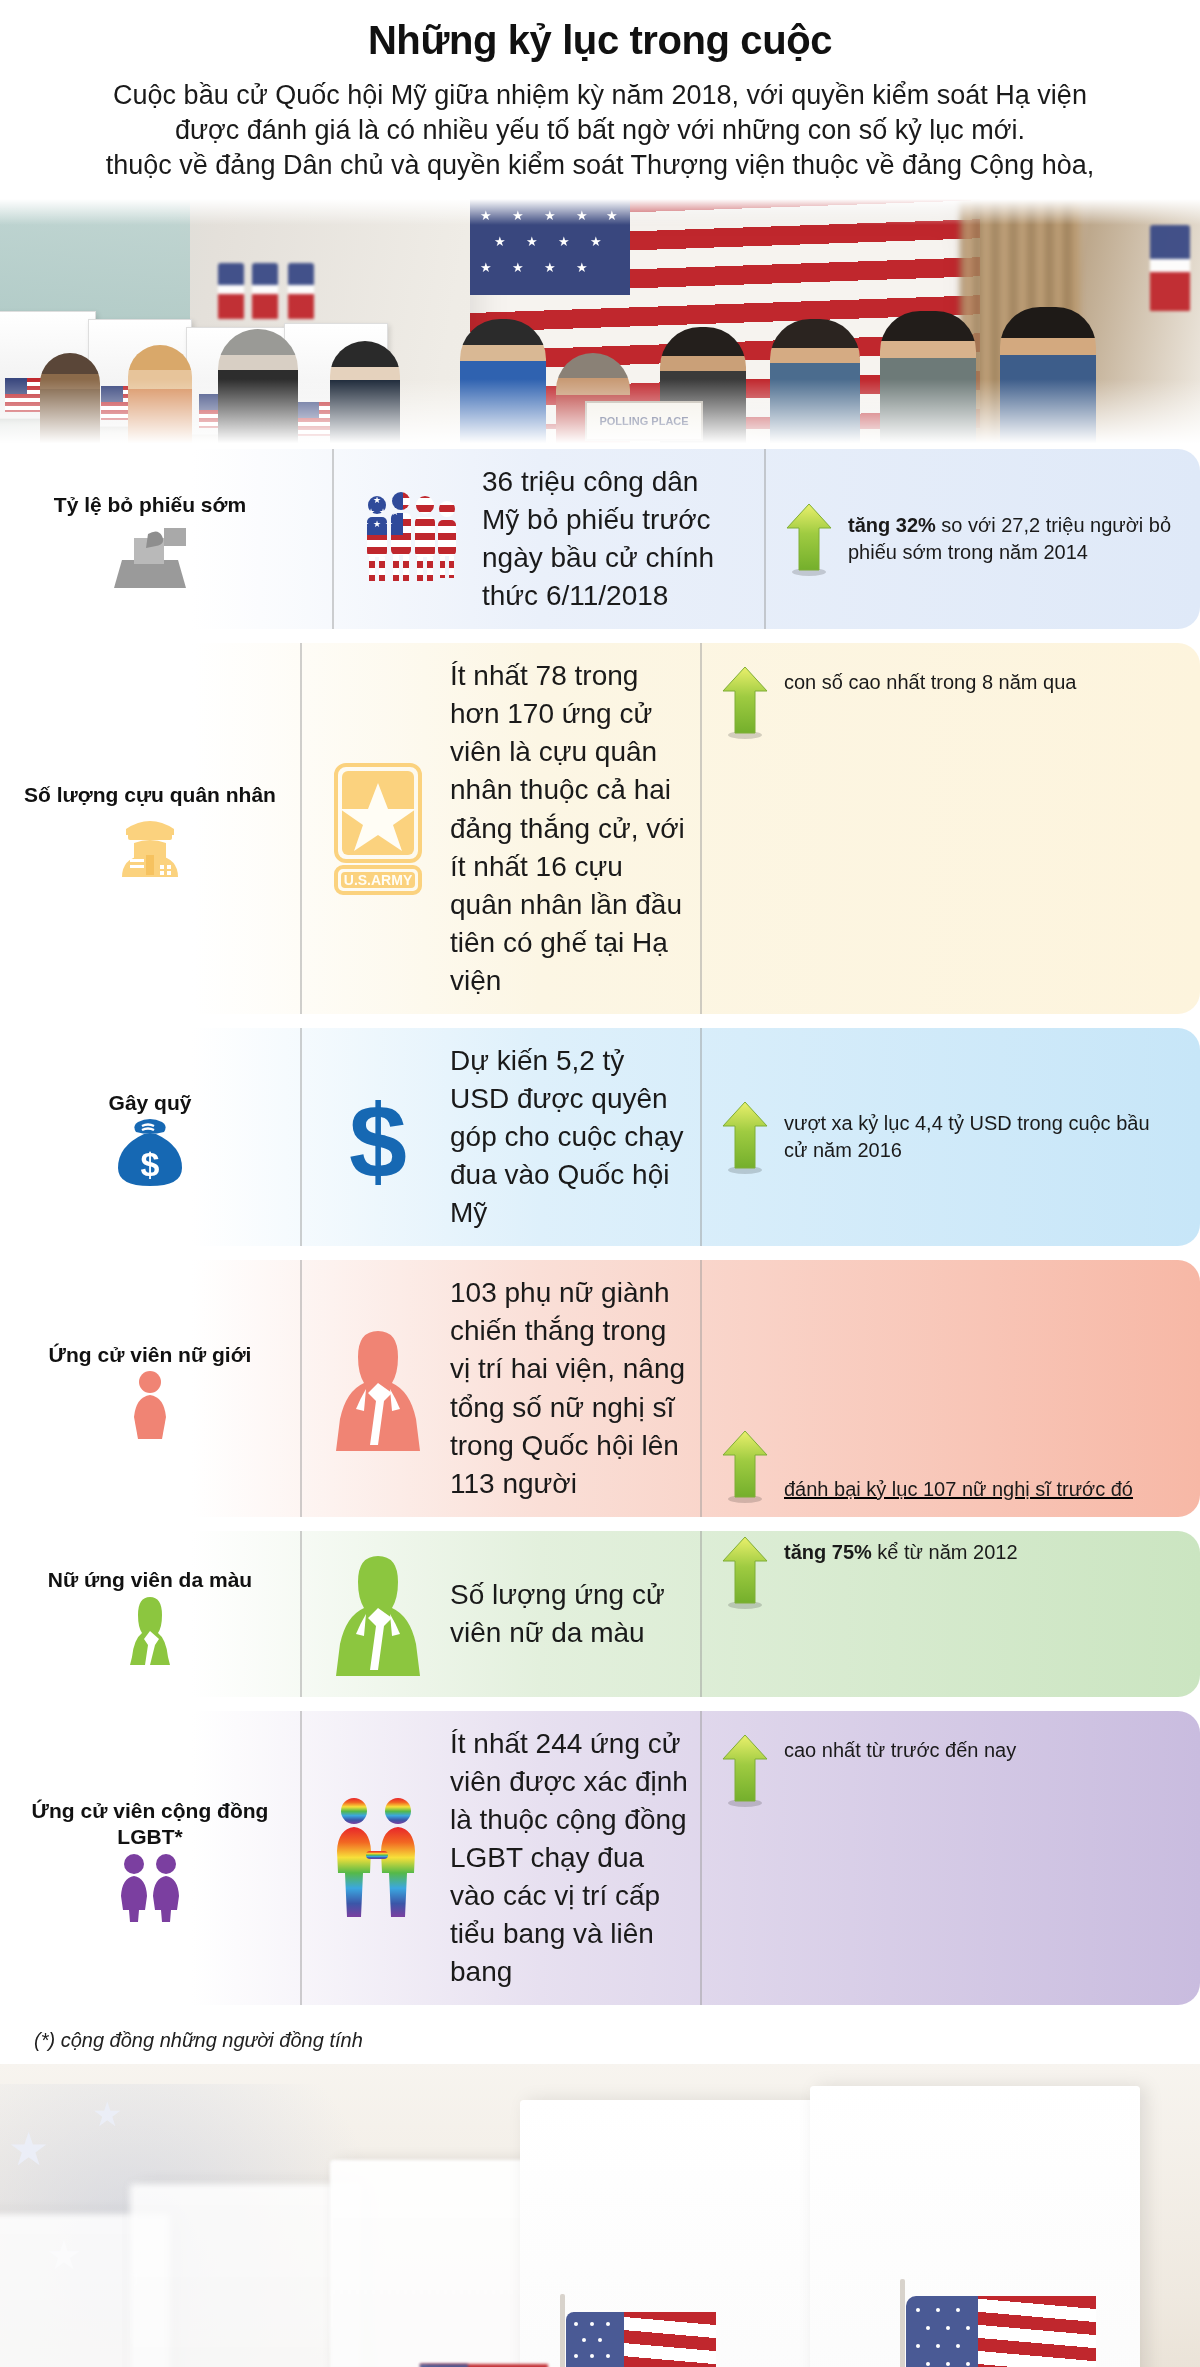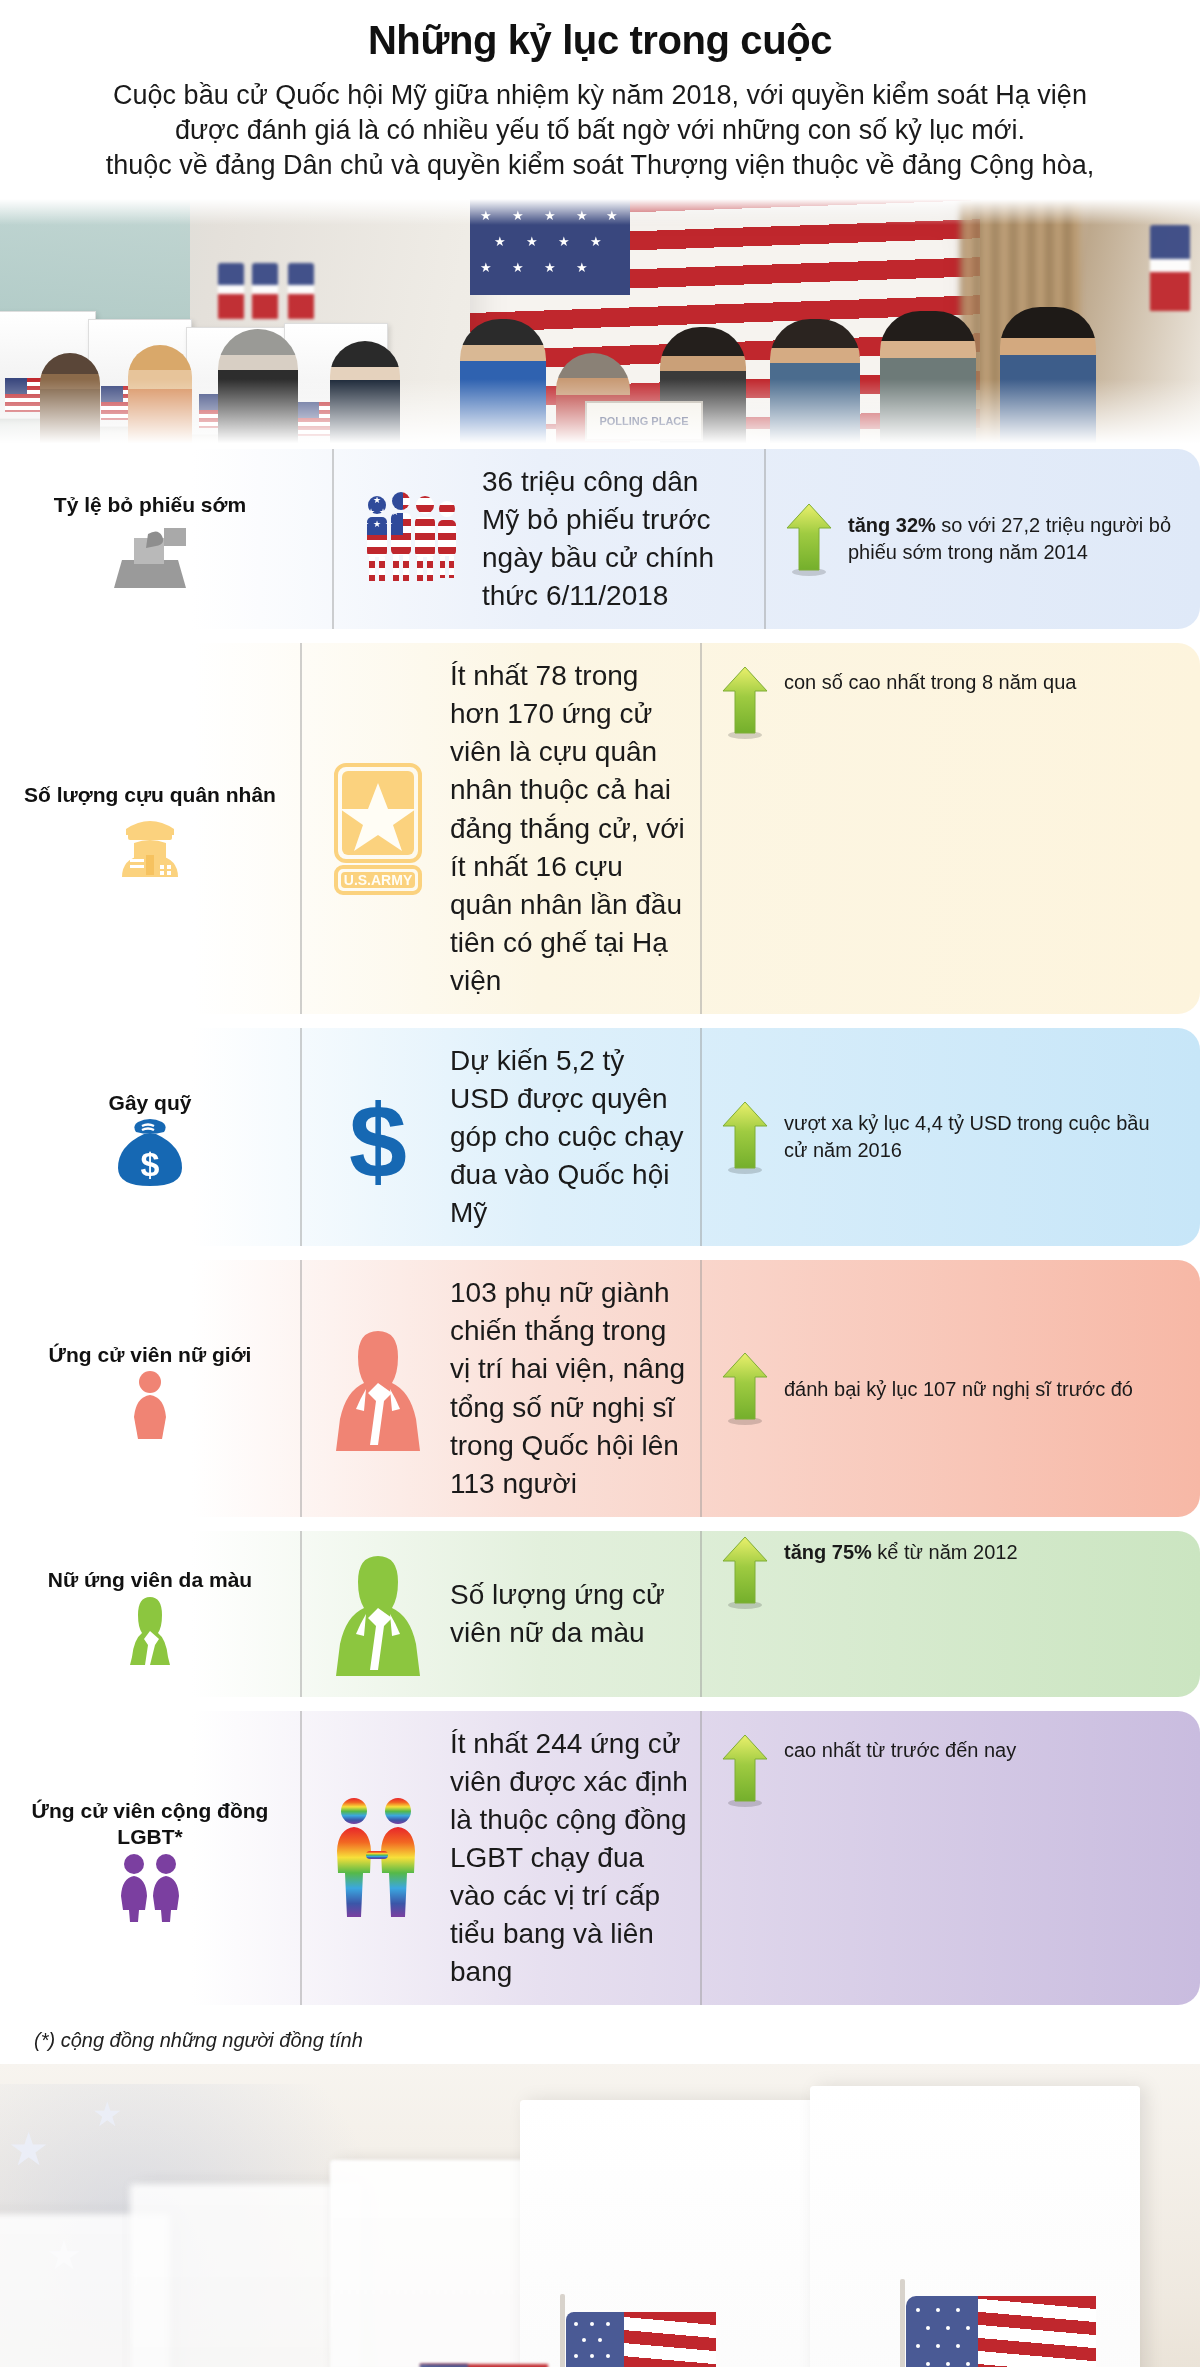--- a/index.html
+++ b/index.html
@@ -518,21 +518,21 @@
             <g fill="#f08474">
               <path d="M48 4 q-20 0 -20 26 q0 16 6 26 q-18 8 -24 36 l-4 32 84 0 -4 -32 q-6 -28 -24 -36 q6 -10 6 -26 q0 -26 -20 -26z"></path>
             </g>
             <path d="M48 56 l-10 10 8 8 -6 44 8 0 6 -44 8 -8 z" fill="#ffffff"></path>
             <path d="M36 62 q-6 10 -10 20 l8 2z" fill="#ffffff"></path>
             <path d="M60 62 q6 10 10 20 l-8 2z" fill="#ffffff"></path>
           </svg>
         </div>
         <div class="mid-text">103 phụ nữ giành chiến thắng trong vị trí hai viện, nâng tổng số nữ nghị sĩ trong Quốc hội lên 113 người</div>
       </div>
-      <div class="col-right" style="align-items:center;padding-top:12px;">
+      <div class="col-right" style="align-items:flex-end;padding-top:12px;text-decoration:underline;">
         <div class="arrow-up">
           <svg width="46" height="74" viewBox="0 0 46 74">
             <ellipse cx="23" cy="70" rx="17" ry="4" fill="rgba(0,0,0,.16)"></ellipse>
             <polygon points="23,2 45,26 33,26 33,68 13,68 13,26 1,26" fill="url(#ag1)" stroke="#7fae36" stroke-width="1"></polygon>
           </svg>
         </div>
         <div class="right-text" style="padding-top:4px;">
           <b></b><span>đánh bại kỷ lục 107 nữ nghị sĩ trước đó</span>
         </div>
       </div>

